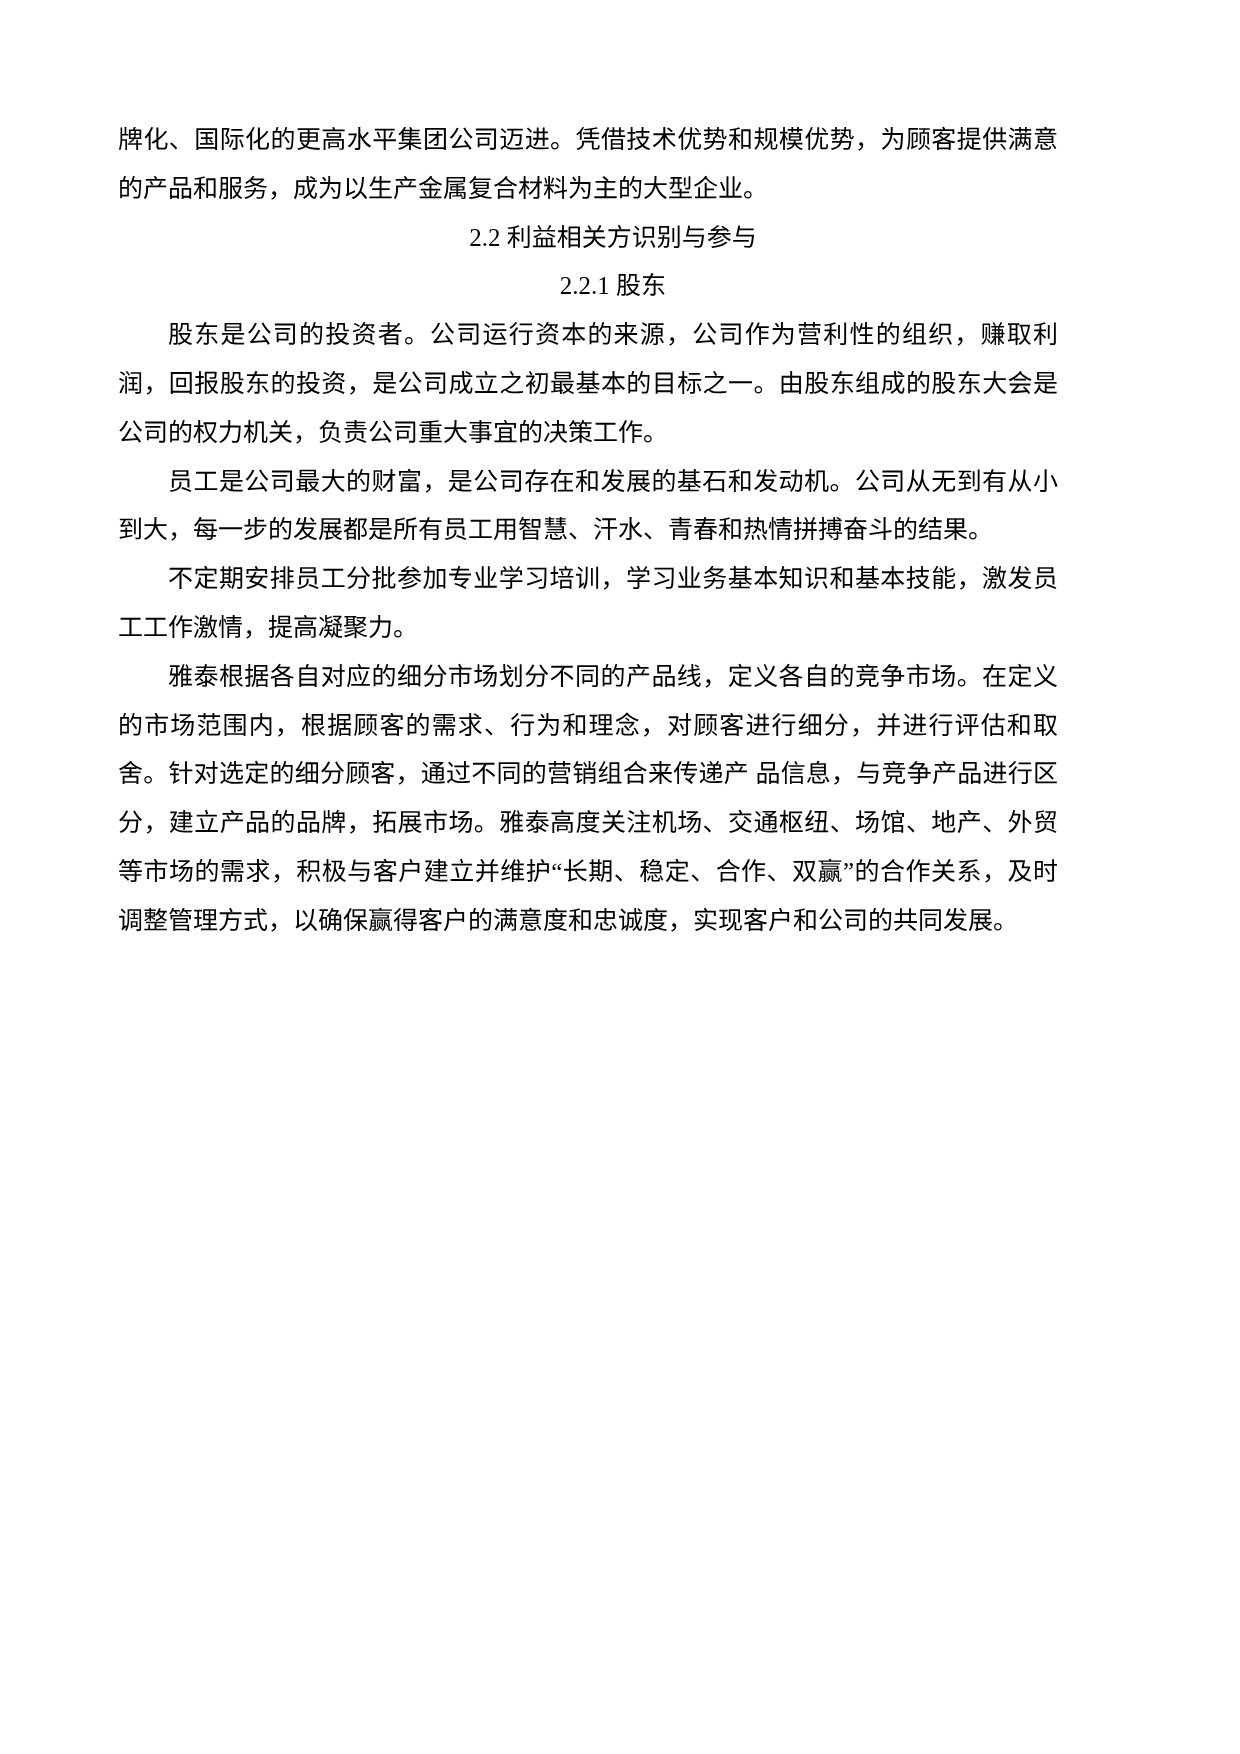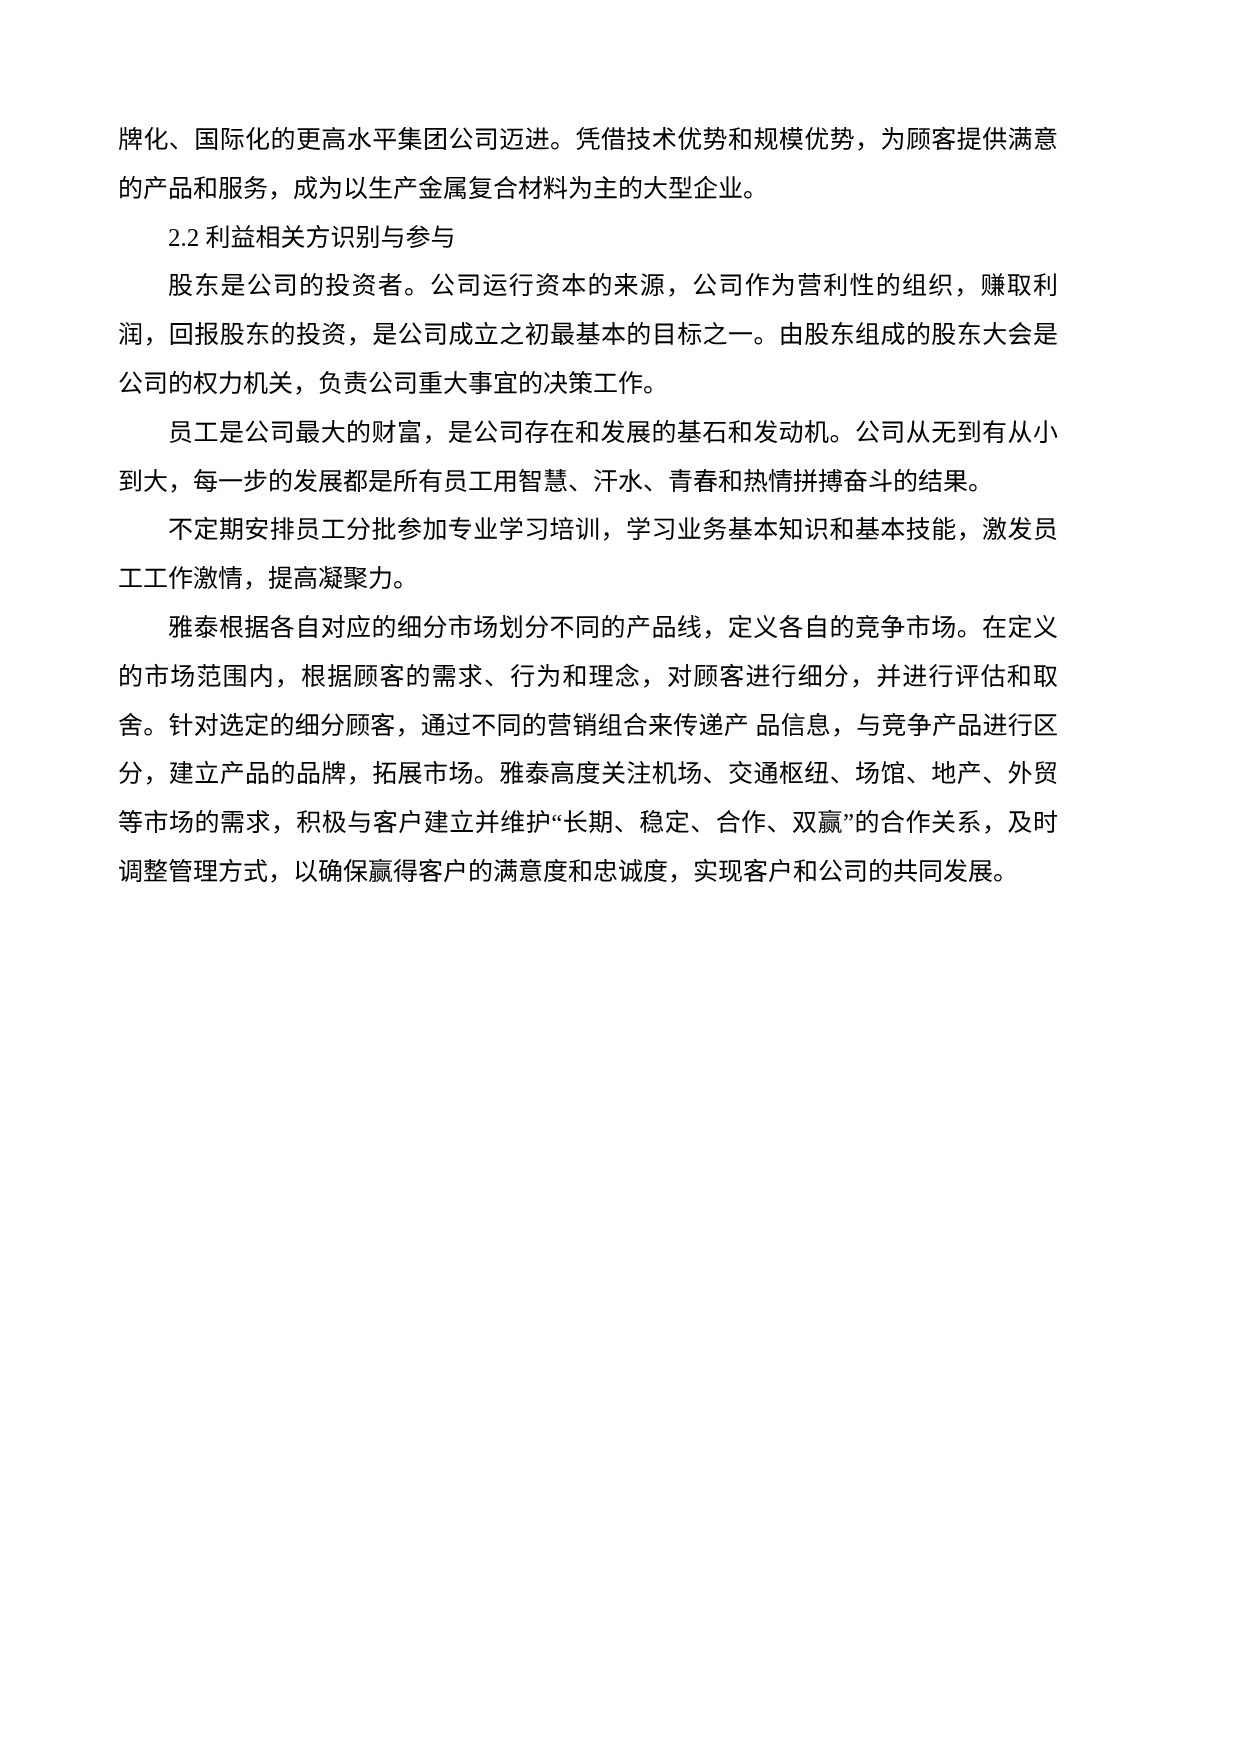--- a/index.html
+++ b/index.html
@@ -32,26 +32,27 @@
   .para.no-indent {
     text-indent: 0;
   }
   .heading {
     margin: 0;
     padding: 0;
     text-indent: 2em;
     font-size: 25px;
     font-weight: normal;
     line-height: 48.8px;
-    text-align: left;
+    text-align: center;
   }
 </style>
 </head>
 <body>
 
 <div class="page">
   <p class="para no-indent">牌化、国际化的更高水平集团公司迈进。凭借技术优势和规模优势，为顾客提供满意的产品和服务，成为以生产金属复合材料为主的大型企业。</p>
   <h2 class="heading">2.2 利益相关方识别与参与</h2>
+  <h3 class="heading">2.2.1 股东</h3>
   <p class="para">股东是公司的投资者。公司运行资本的来源，公司作为营利性的组织，赚取利润，回报股东的投资，是公司成立之初最基本的目标之一。由股东组成的股东大会是公司的权力机关，负责公司重大事宜的决策工作。</p>
   <p class="para">员工是公司最大的财富，是公司存在和发展的基石和发动机。公司从无到有从小到大，每一步的发展都是所有员工用智慧、汗水、青春和热情拼搏奋斗的结果。</p>
   <p class="para">不定期安排员工分批参加专业学习培训，学习业务基本知识和基本技能，激发员工工作激情，提高凝聚力。</p>
   <p class="para">雅泰根据各自对应的细分市场划分不同的产品线，定义各自的竞争市场。在定义的市场范围内，根据顾客的需求、行为和理念，对顾客进行细分，并进行评估和取舍。针对选定的细分顾客，通过不同的营销组合来传递产 品信息，与竞争产品进行区分，建立产品的品牌，拓展市场。雅泰高度关注机场、交通枢纽、场馆、地产、外贸等市场的需求，积极与客户建立并维护“长期、稳定、合作、双赢”的合作关系，及时调整管理方式，以确保赢得客户的满意度和忠诚度，实现客户和公司的共同发展。</p>
 </div>
 
 </body></html>

